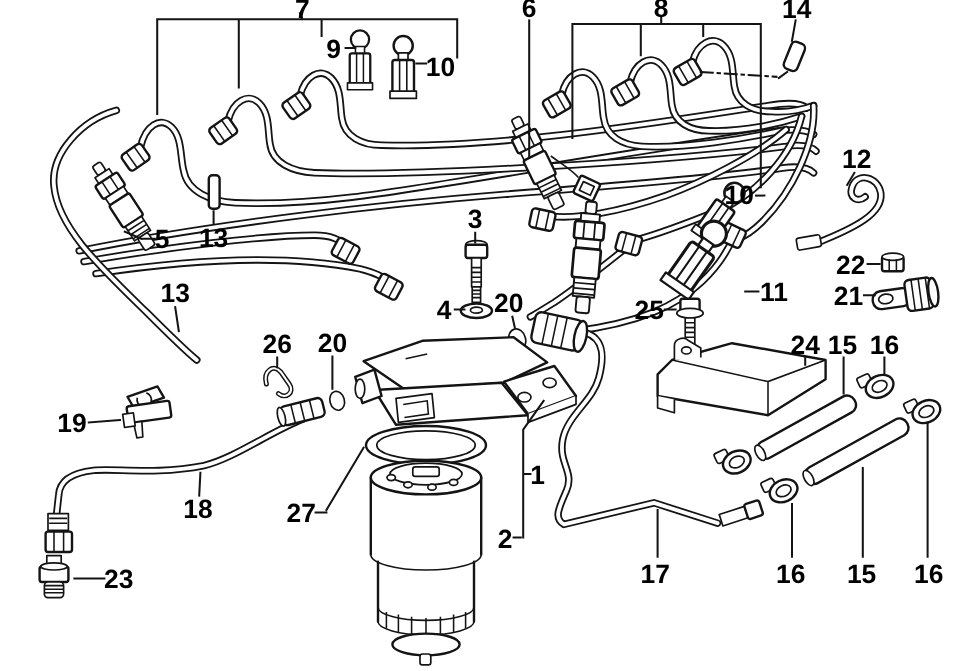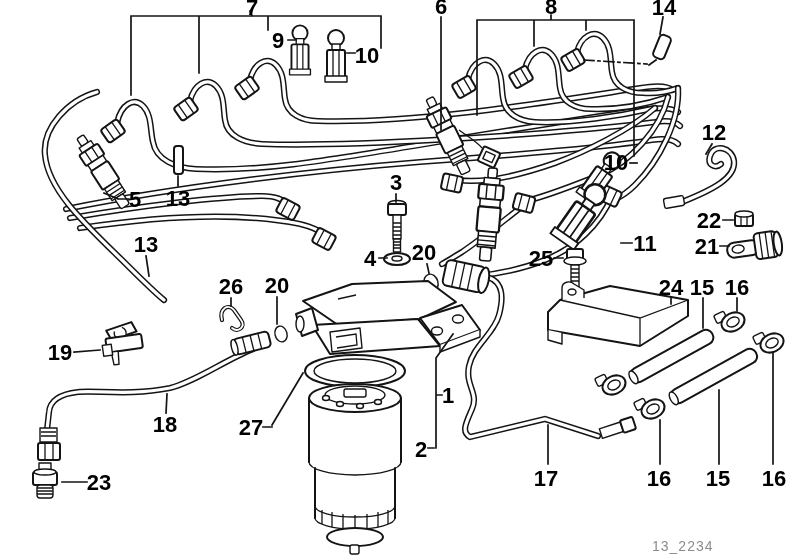--- a/index.html
+++ b/index.html
@@ -348,14 +348,13 @@
         <text x="448" y="403" class="callout">1</text>
         <text x="421" y="457" class="callout">2</text>
         <text x="99" y="490" class="callout">23</text>
         <text x="546" y="486" class="callout">17</text>
         <text x="659" y="486" class="callout">16</text>
         <text x="718" y="486" class="callout">15</text>
         <text x="774" y="486" class="callout">16</text>
       </g>
 </svg>
 
-<div class="watermark" style="color: rgb(140, 140, 140);">13_2234</div>
 </div>
 
 </body></html>

